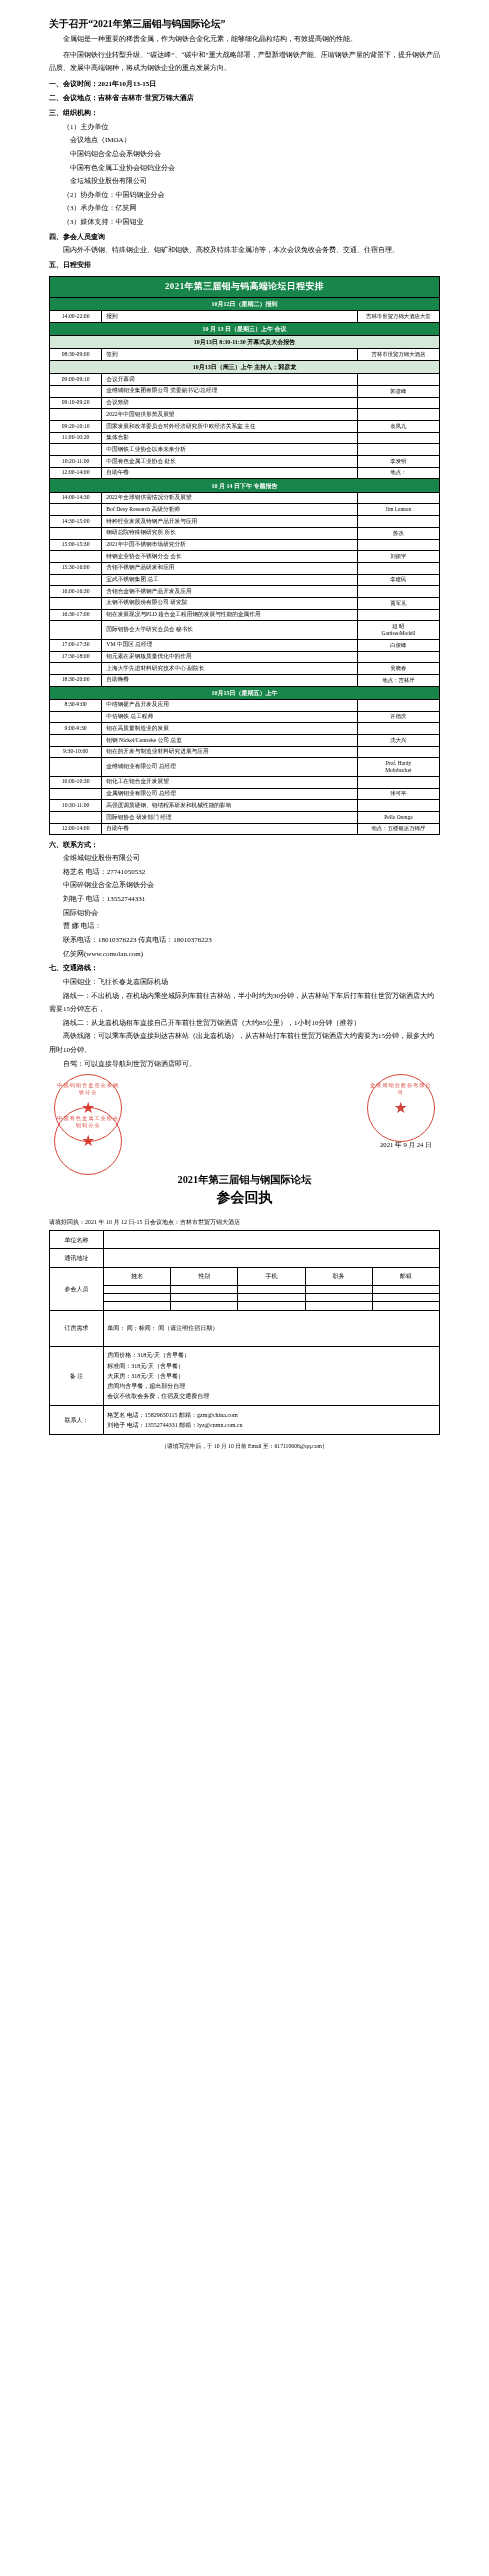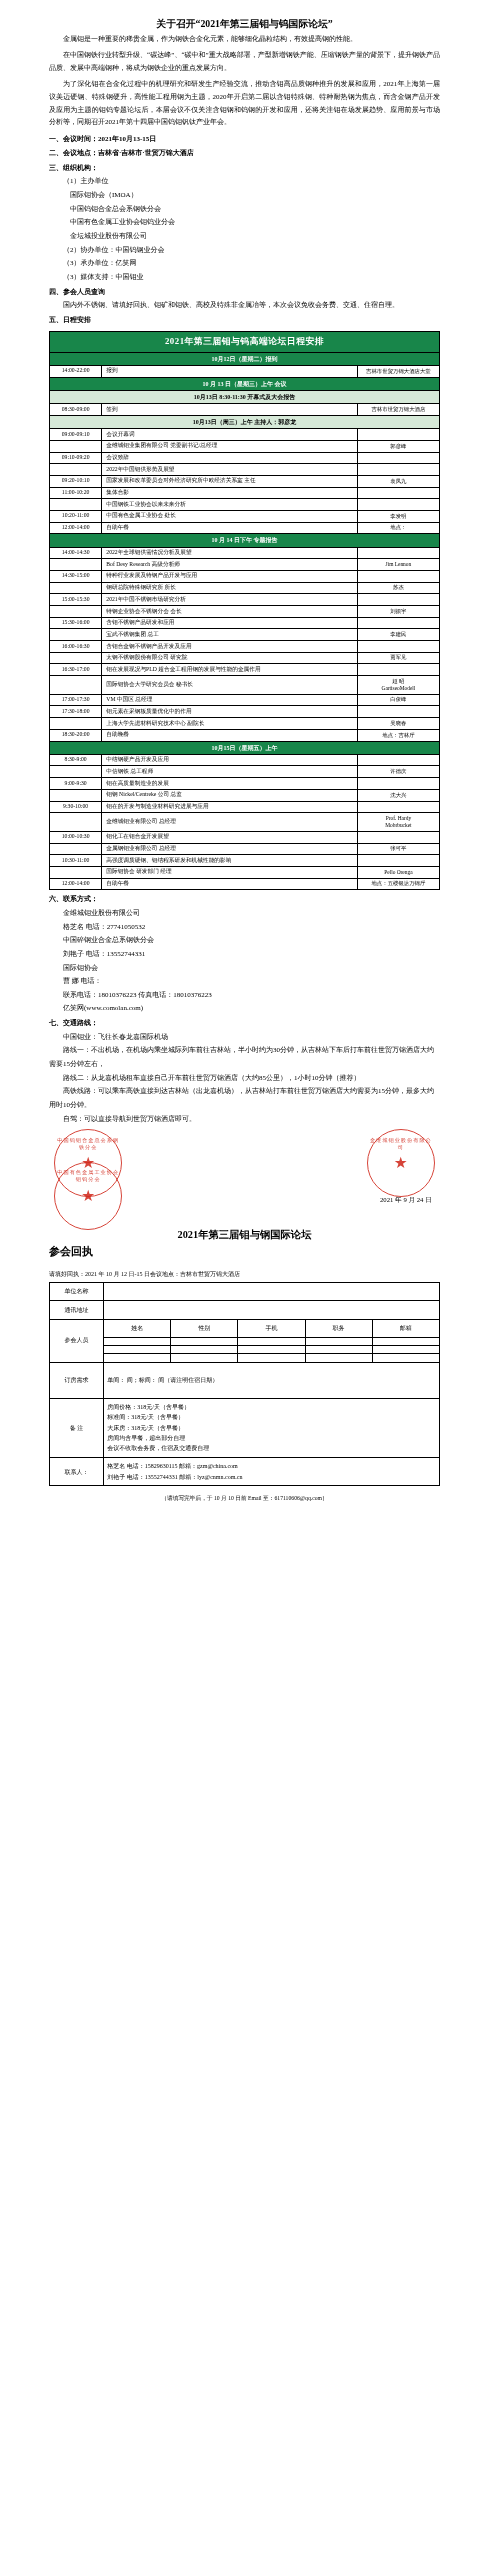--- a/index.html
+++ b/index.html
@@ -1,37 +1,37 @@
 <!DOCTYPE html>
 <html style="font-size:8.2px"><head>
 <meta charset="utf-8">
 <style>
   html,body{margin:0;padding:0;background:#b8b8b8;}
   body{font-family:"Liberation Serif", serif;}
   .page{width:489px;min-height:3091px;background:#fff;margin:0 auto;position:relative;
         padding:0;box-sizing:border-box;}
   .inner{padding:13.4px 49px 20.6px 49px;}
-  .doc-title{text-align:center;font-size:9.8px;font-weight:bold;line-height:1.55;margin:3.1px 0 1px 0;}
+  .doc-title{font-size:9.8px;font-weight:bold;line-height:1.55;margin:3.1px 0 1px 0;}
   .doc-title2{text-align:center;font-size:9.8px;font-weight:bold;line-height:1.55;margin:0 0 8.2px 0;}
   p.para{font-size:7px;line-height:1.85;text-indent:2em;margin:0 0 3.1px 0;text-align:justify;}
   .sec{font-size:7px;line-height:1.95;margin:1px 0 0 0;font-weight:bold;}
   .lvl1{font-size:7px;line-height:1.95;margin:0;text-indent:2em;}
   .lvl2{font-size:7px;line-height:1.95;margin:0;text-indent:3em;}
   
   .agenda{width:100%;border-collapse:collapse;margin:3.1px 0 3.1px 0;border:0.5px solid #000;}
   .agenda td{border:0.5px solid #000;font-size:5.7px;line-height:1.35;padding:1.5px 2.1px;vertical-align:middle;}
   .agenda .hdr{background:#18864a;color:#fff;text-align:center;font-size:8.8px;font-weight:bold;padding:4.1px 2.1px;letter-spacing:0.5px;}
   .agenda .daybar{background:#18864a;color:#fff;text-align:center;font-weight:bold;font-size:6px;padding:2.1px;}
   .agenda .sessbar{background:#d6e9d8;text-align:center;font-weight:bold;font-size:6px;padding:2.1px;}
   .agenda .time{width:47px;text-align:center;white-space:nowrap;}
   .agenda .topic{padding-left:4.1px;}
   .agenda .spk{width:77px;text-align:center;font-size:5.4px;}
   
   .formtitle{text-align:center;font-size:10.3px;font-weight:bold;margin:13.4px 0 2.1px;}
-  .formtitle2{font-size:11px;font-weight:bold;margin:0 0 11px;}
+  .formtitle2{text-align:center;font-size:14px;font-weight:bold;margin:0 0 11px;}
   .formnote{font-size:6px;margin:0 0 3.1px 0;}
   .rform{width:100%;border-collapse:collapse;border:0.5px solid #000;}
   .rform td{border:0.5px solid #000;font-size:6px;padding:3.6px 3.1px;line-height:1.7;}
   .rform .lbl{width:47px;text-align:center;}
   .rform .tall{height:28px;}
   .stamp{position:absolute;width:66px;height:66px;border:1.5px solid #d12b1e;border-radius:50%;
          color:#d12b1e;opacity:.88;}
   .stamp .star{position:absolute;left:50%;top:50%;transform:translate(-50%,-50%);font-size:15.5px;color:#d12b1e;}
   .stamp .t1{position:absolute;width:100%;text-align:center;top:6.2px;font-size:5.2px;letter-spacing:1px;}
   .sigrow{position:relative;height:88px;}
@@ -42,36 +42,35 @@
 </head>
 <body>
 
 <div class="page">
  <div class="inner">
 
   <div class="doc-title">关于召开“2021年第三届钼与钨国际论坛”</div>
 
   <p class="para">金属钼是一种重要的稀贵金属，作为钢铁合金化元素，能够细化晶粒结构，有效提高钢的性能。</p>
   <p class="para">在中国钢铁行业转型升级、“碳达峰”、“碳中和”重大战略部署，产型新增钢铁产能、压缩钢铁产量的背景下，提升钢铁产品品质、发展中高端钢种，将成为钢铁企业的重点发展方向。</p>
-  <p class="para">为了深化钼在合金化过程中的机理研究和研发生产经验交流，推动含钼高品质钢种推升的发展和应用，2021年上海第一届议美迈硬钢、特殊钢硬升，高性能工程用钢为主题，2020年开启第二届以含钼特殊钢、特种耐热钢为焦点，而含金钢产品开发及应用为主题的钼钨专题论坛后，本届会议不仅关注含钼钢和钨钢的开发和应用，还将关注钼在场发展趋势、应用前景与市场分析等，同期召开2021年第十四届中国钨钼钒钛产业年会。</p>
 
   <p class="sec">一、会议时间：2021年10月13-15日</p>
   <p class="sec">二、会议地点：吉林省·吉林市·世贸万锦大酒店</p>
   <p class="sec">三、组织机构：</p>
   <p class="lvl1">（1）主办单位</p>
-  <p class="lvl2">国际钼协会（IMOA）</p>
+  <p class="lvl2">会议地点（IMOA）</p>
   <p class="lvl2">中国钨钼合金总会系钢铁分会</p>
   <p class="lvl2">中国有色金属工业协会钼钨业分会</p>
   <p class="lvl2">金坛城投业股份有限公司</p>
   <p class="lvl1">（2）协办单位：中国钨钢业分会</p>
   <p class="lvl1">（3）承办单位：亿笑网</p>
   <p class="lvl1">（3）媒体支持：中国钼业</p>
 
   <p class="sec">四、参会人员查询</p>
-  <p class="lvl1">国内外不锈钢、请填好回执、钼矿和钼铁、高校及特殊非金属冶等，本次会议免收会务费、交通、住宿自理。</p>
+  <p class="lvl1">国内外不锈钢、特殊钢企业、钼矿和钼铁、高校及特殊非金属冶等，本次会议免收会务费、交通、住宿自理。</p>
 
   <p class="sec">五、日程安排</p>
 
   <table class="agenda">
     <tbody>
           <tr>
             <td class="hdr" colspan="3">2021年第三届钼与钨高端论坛日程安排</td>
           </tr>
     </tbody>
         <tbody id="agenda-body">

